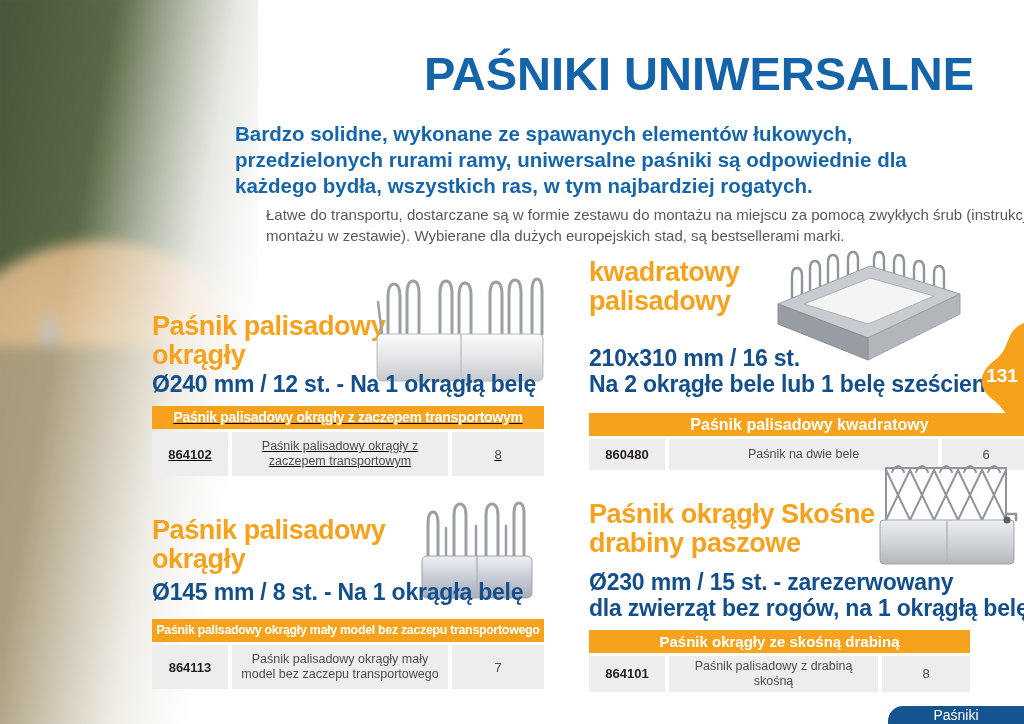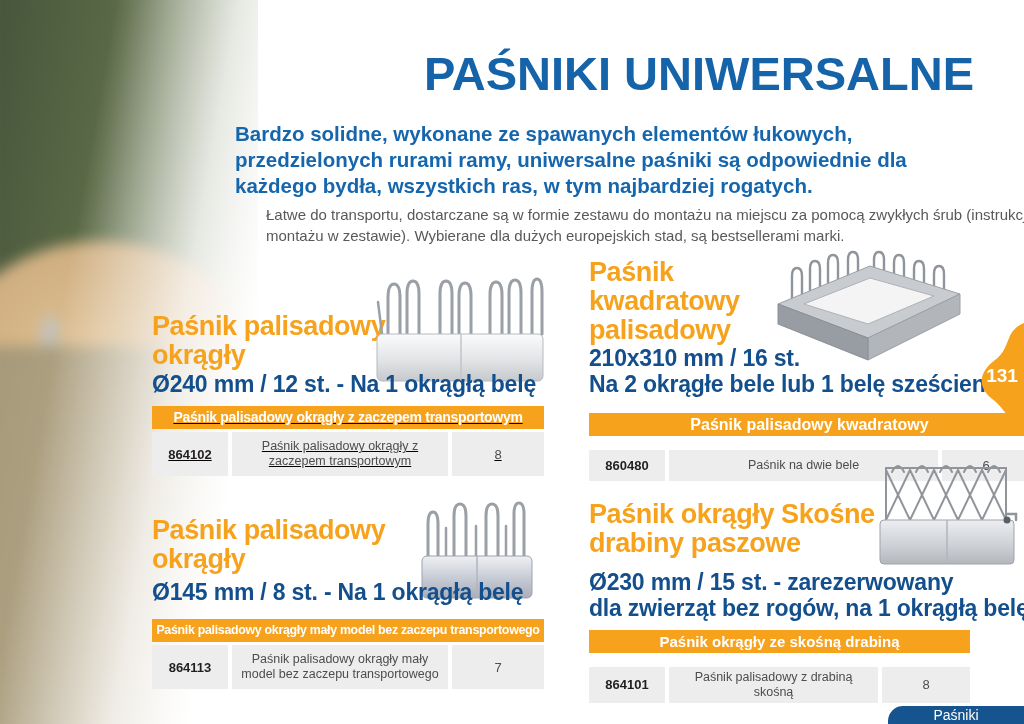--- a/index.html
+++ b/index.html
@@ -47,21 +47,21 @@
   .bar-s1{font-size:14px;letter-spacing:-0.3px;}
   .bar-s2{font-size:12.4px;letter-spacing:-0.3px;}
   .bar-s3{font-size:16px;}
   .bar-s4{font-size:15px;}
   .ptable .row{display:grid;gap:4px;margin-top:3px;}
   .cols-l{grid-template-columns:76px 1fr 92px;}
   .cols-r{grid-template-columns:76px 1fr 88px;}
   .cell{background:#ededed;display:flex;align-items:center;justify-content:center;
     text-align:center;}
   .row-tall .cell{min-height:38px;}
-  .row-short .cell{min-height:25px;margin-top:11px;}
+  .row-short .cell{min-height:25px;}
   .code{font-weight:700;font-size:13px;color:#231f20;}
   .desc{font-size:12.5px;color:#4d4d4f;line-height:1.18;padding:3px 8px;}
   .qty{font-size:13px;color:#4d4d4f;}
   .prod-img{position:absolute;}
   
   .page-tab{position:absolute;right:0;top:323px;width:50px;height:104px;}
   .footer-tab{position:absolute;right:0;bottom:0;width:136px;height:18px;
     background:#15548f;border-radius:15px 0 0 0;color:#ffffff;font-size:14px;
     display:flex;align-items:center;justify-content:center;}
 </style>
@@ -149,21 +149,20 @@
 <div class="ptable" style="left:152px;top:619px;width:392px;">
   <div class="bar bar-s2">Paśnik palisadowy okrągły mały model bez zaczepu transportowego</div>
   <div class="row cols-l row-tall">
     <div class="cell code">864113</div>
     <div class="cell desc">Paśnik palisadowy okrągły mały model bez zaczepu transportowego</div>
     <div class="cell qty">7</div>
   </div>
 </div>
 
 <div class="h-orange" style="left:589px;top:258px;">
-  <div>Paśnik</div>
   <div>kwadratowy</div>
   <div>palisadowy</div>
 </div>
 <svg class="prod-img" style="left:770px;top:250px;" width="198" height="118" viewBox="0 0 198 118">
   <g stroke="#8f959b" stroke-width="2.4" fill="none" stroke-linecap="round">
     <path d="M22,50 L22,26 Q22,18 27,18 Q32,18 32,26 L32,48"></path>
     <path d="M40,43 L40,19 Q40,11 45,11 Q50,11 50,19 L50,41"></path>
     <path d="M58,36 L58,13 Q58,5 63,5 Q68,5 68,13 L68,34"></path>
     <path d="M78,30 L78,10 Q78,2 83,2 Q88,2 88,10 L88,28"></path>
     <path d="M104,20 L104,10 Q104,2 109,2 Q114,2 114,10 L114,22"></path>

